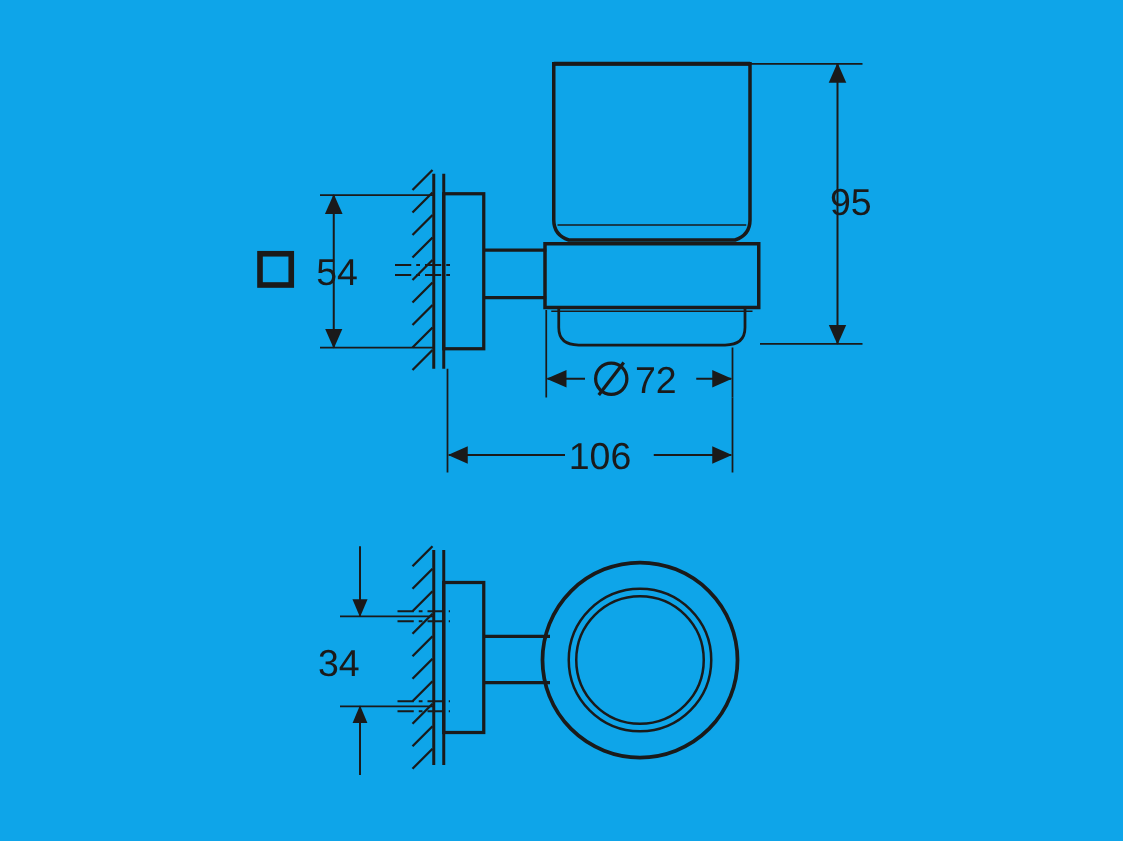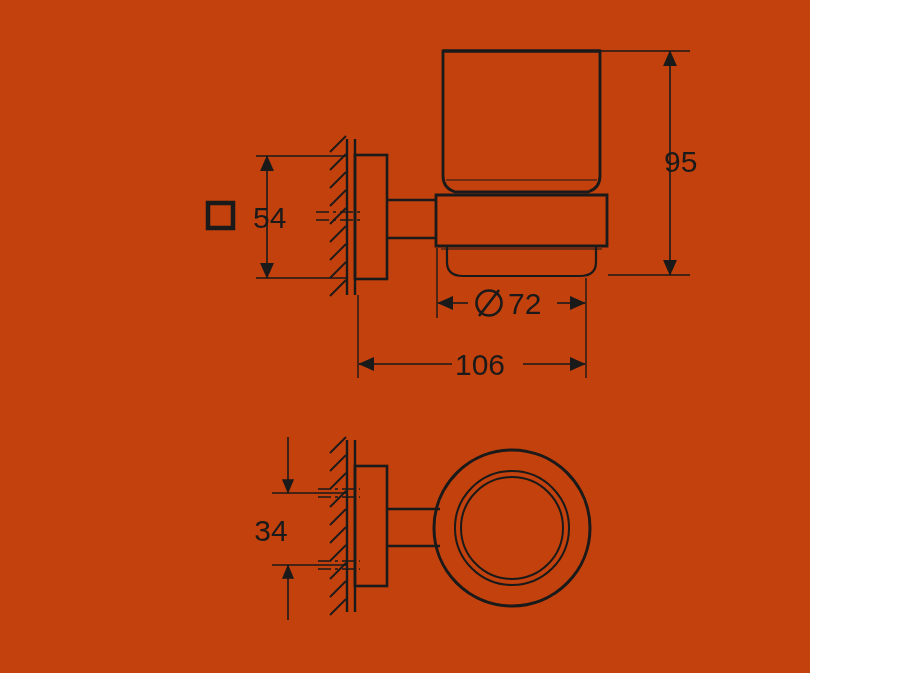--- a/index.html
+++ b/index.html
@@ -8,23 +8,23 @@
     background: #ffffff;
   }
   body {
     width: 898px;
     height: 673px;
     font-family: "Liberation Sans", sans-serif;
     overflow: hidden;
   }
   #drawing-root {
     position: relative;
-    width: 810px;
+    width: 898px;
     height: 673px;
-    background: #c2410c;
+    background: #0ea5e9;
   }
   svg.tech-drawing {
     display: block;
     width: 898px;
     height: 673px;
   }
   .dim-text {
     font-family: "Liberation Sans", sans-serif;
     font-size: 30px;
     fill: #1a1a1a;

